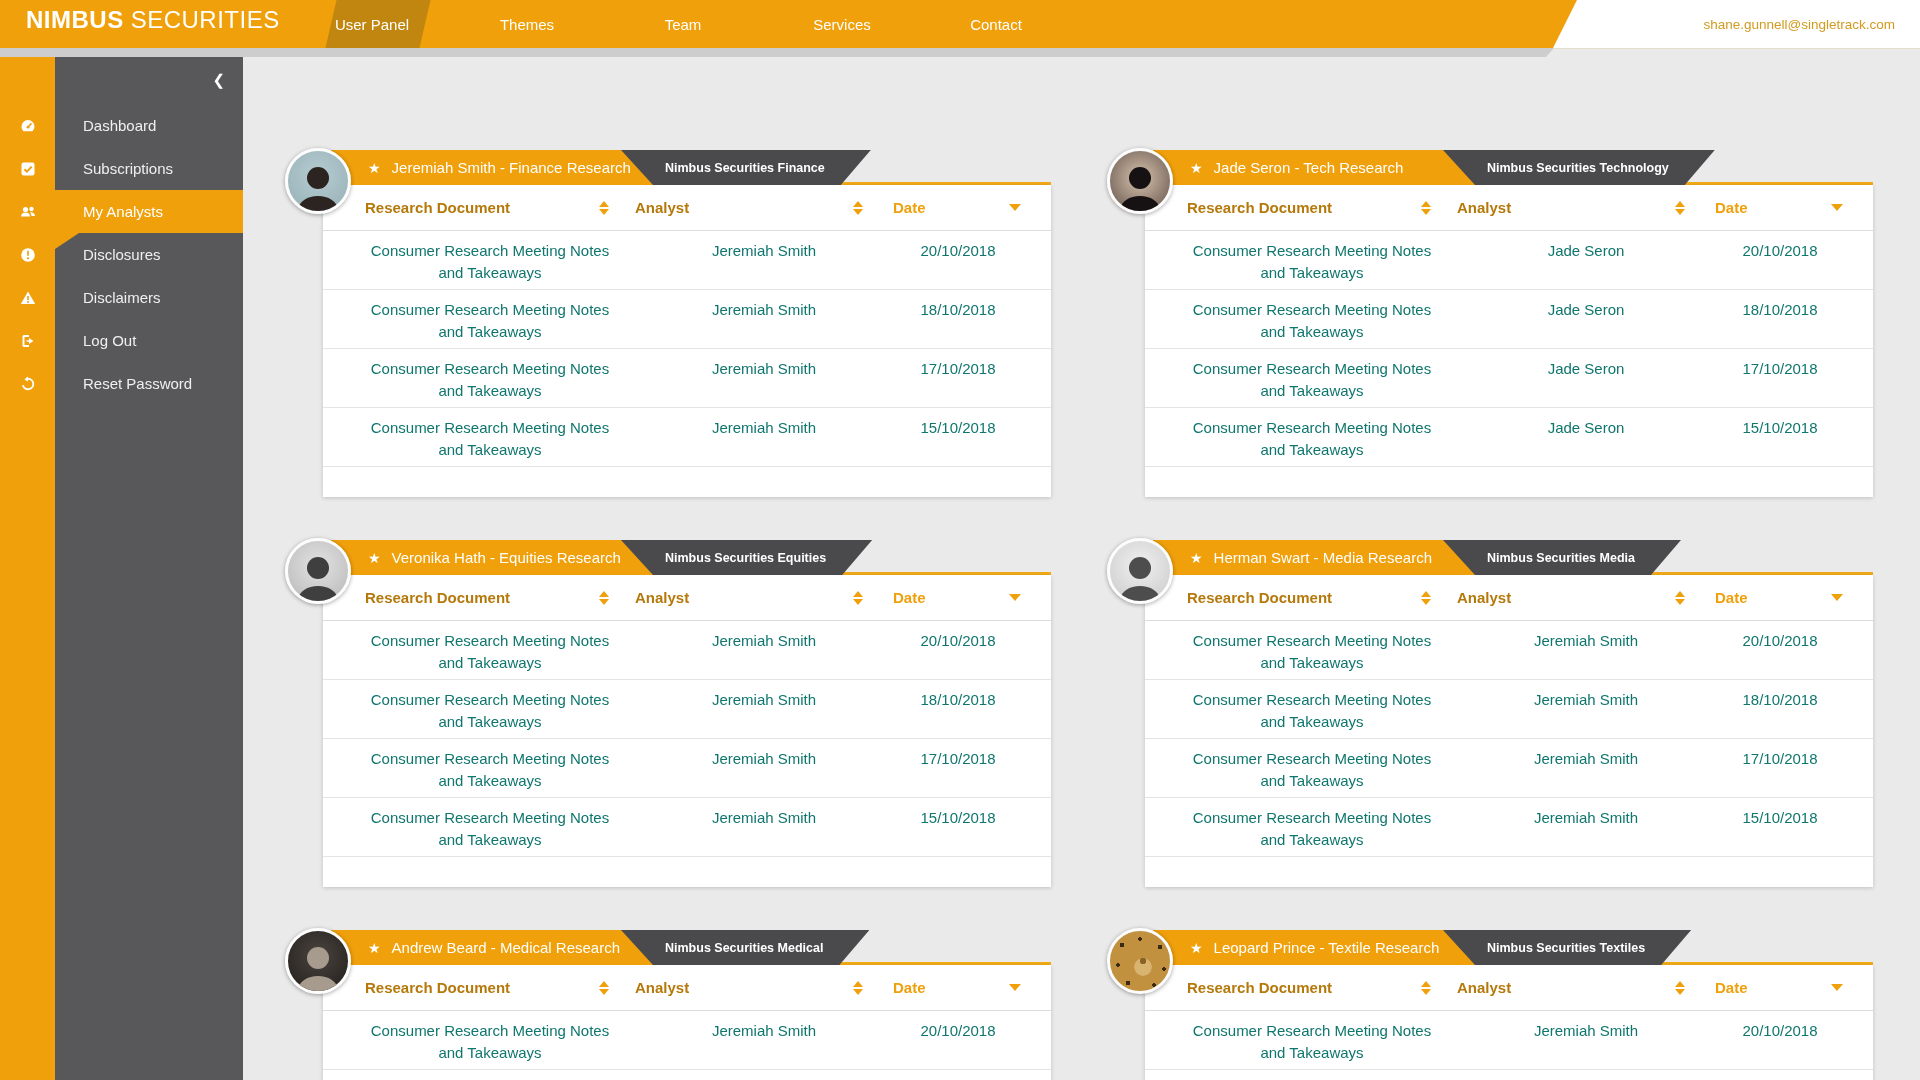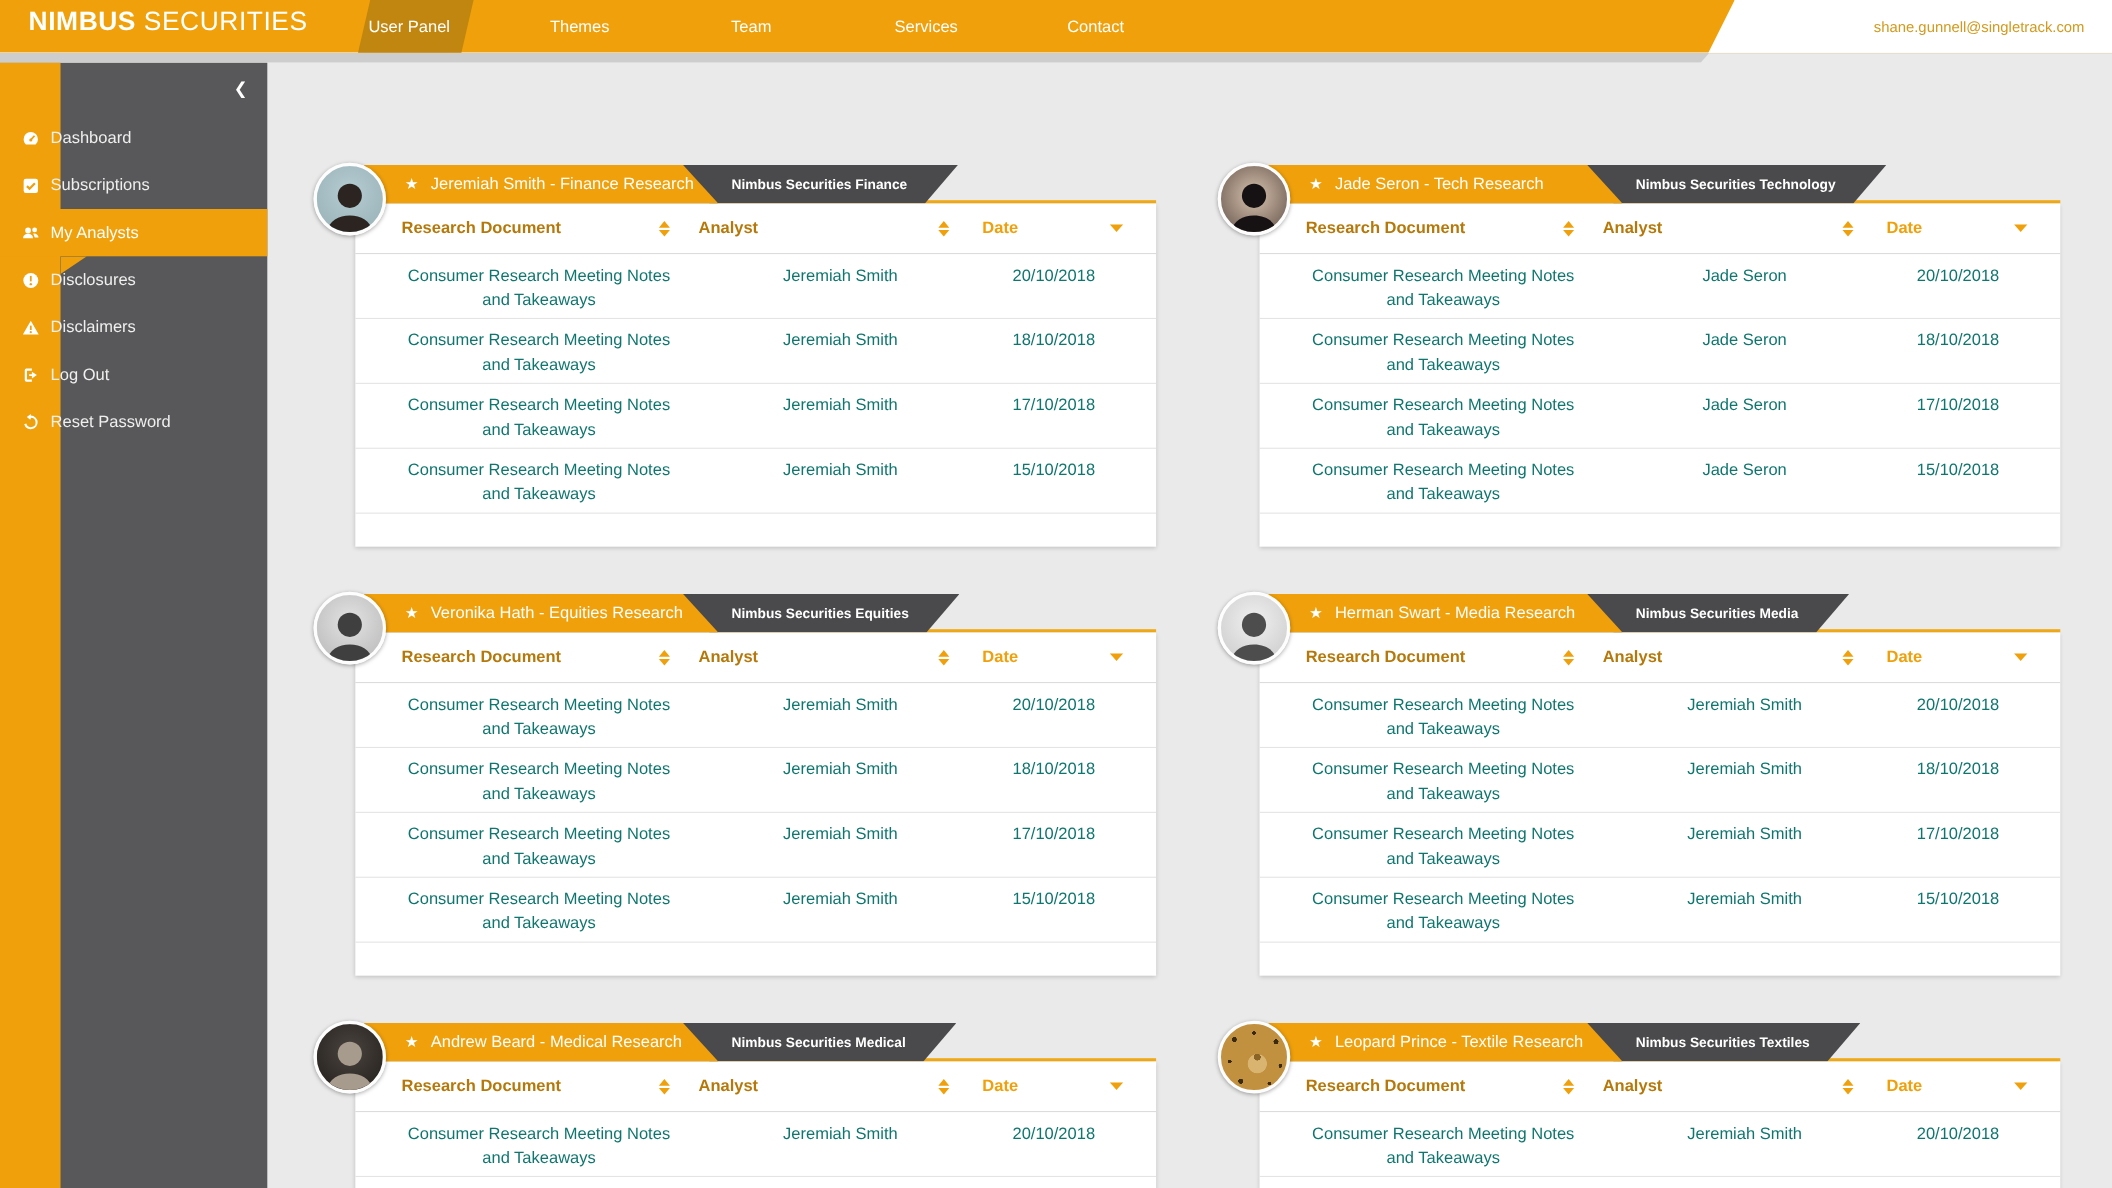--- a/index.html
+++ b/index.html
@@ -24,21 +24,21 @@
     clip-path:polygon(0 0,1554px 0,1546px 100%,0 100%); z-index:40; }
   .under-line { position:absolute; left:1554px; top:48px; width:366px; height:1px; background:#e6ddcb; z-index:40; }
 
   
   .sidebar { position:absolute; left:0; top:57px; width:243px; bottom:0; background:#58585a; z-index:30; }
   .side-strip { position:absolute; left:0; top:0; width:55px; height:100%; background:#efa00b; }
   .collapse { position:absolute; right:18px; top:14px; color:#fff; font-size:15px; font-weight:bold; cursor:pointer; }
   .side-menu { position:absolute; left:0; top:47px; width:100%; }
   .side-item { position:relative; height:43px; display:flex; align-items:center; cursor:pointer; }
   .side-item .ico { position:absolute; left:0; width:55px; display:flex; justify-content:center; align-items:center; }
-  .side-item .lbl { margin-left:46px; color:#efefef; font-size:15px; }
+  .side-item .lbl { margin-left:83px; color:#efefef; font-size:15px; }
   .side-item.active { background:#efa00b; }
   .side-item.active .lbl { color:#fff; }
   .side-item.active::after { content:""; position:absolute; left:55px; top:100%; width:24px; height:16px;
     background:#efa00b; clip-path:polygon(0 0,100% 0,0 100%); }
 
   
   .card { position:absolute; width:728px; }
   .head { position:relative; height:35px; }
   .head-line { position:absolute; left:4px; right:0; bottom:0; height:3px; background:#f2ab17; }
   .banner { position:absolute; left:8px; top:0; width:322px; height:35px; background:#efa00b;

